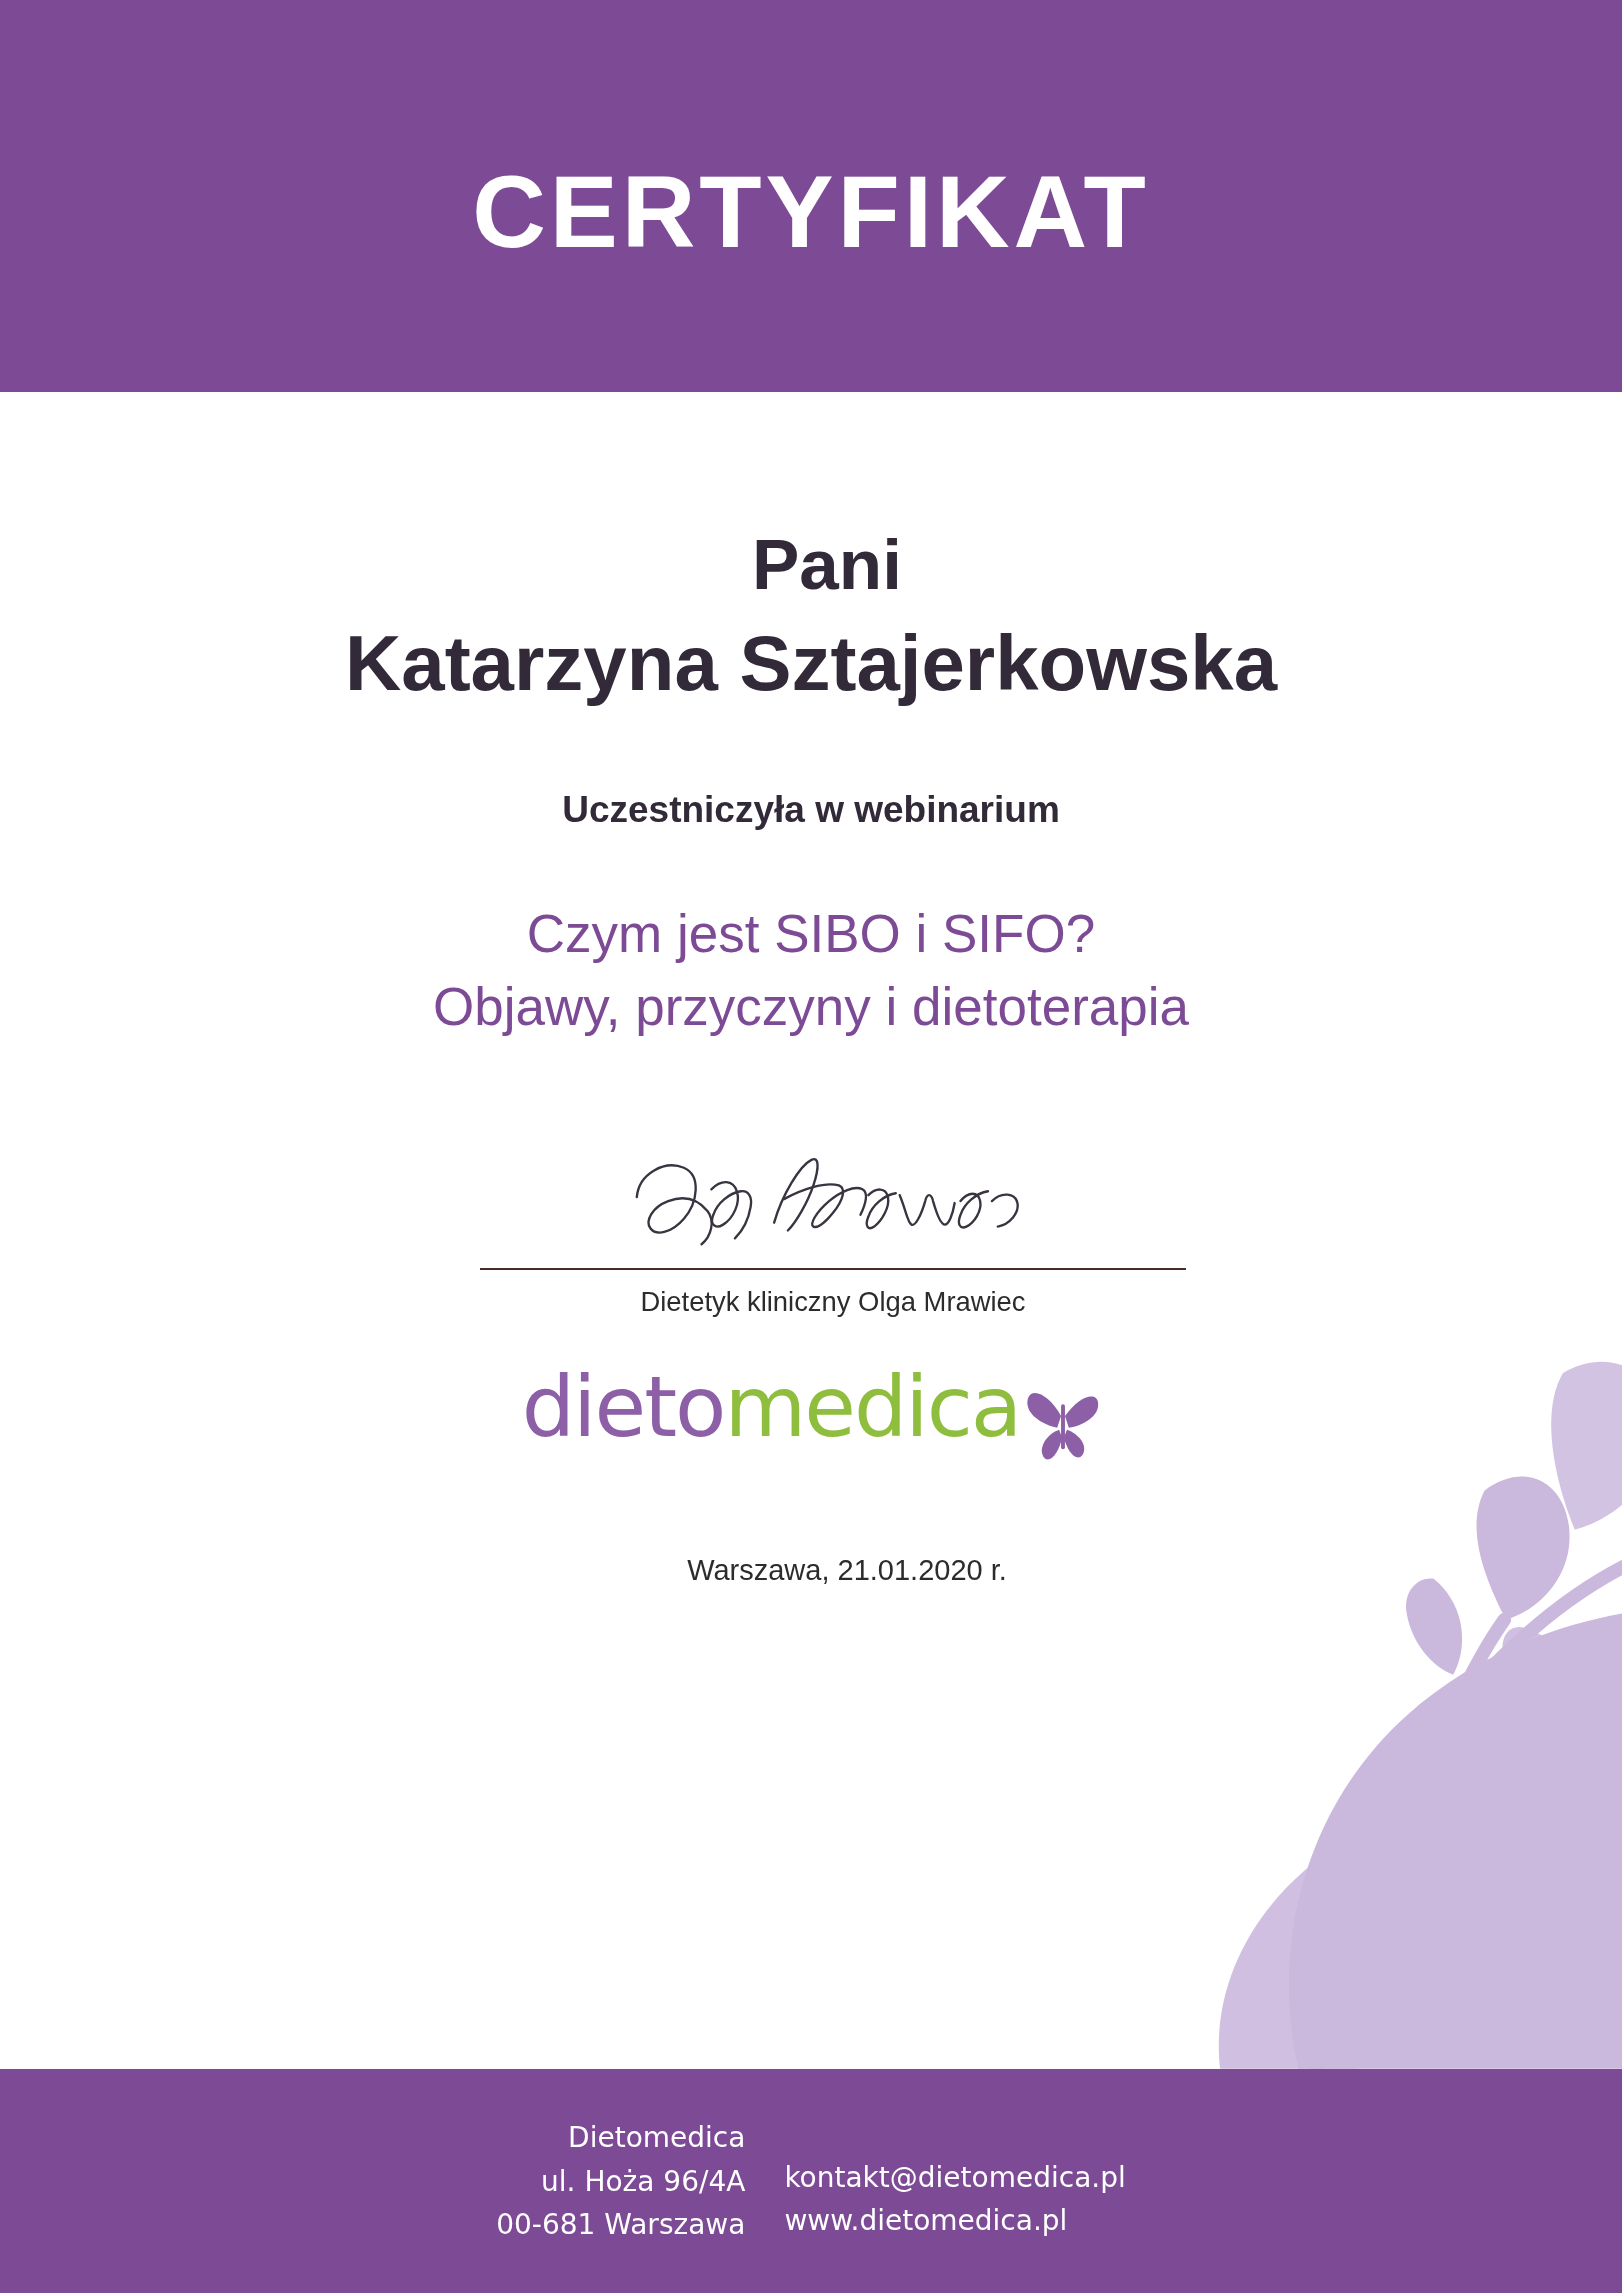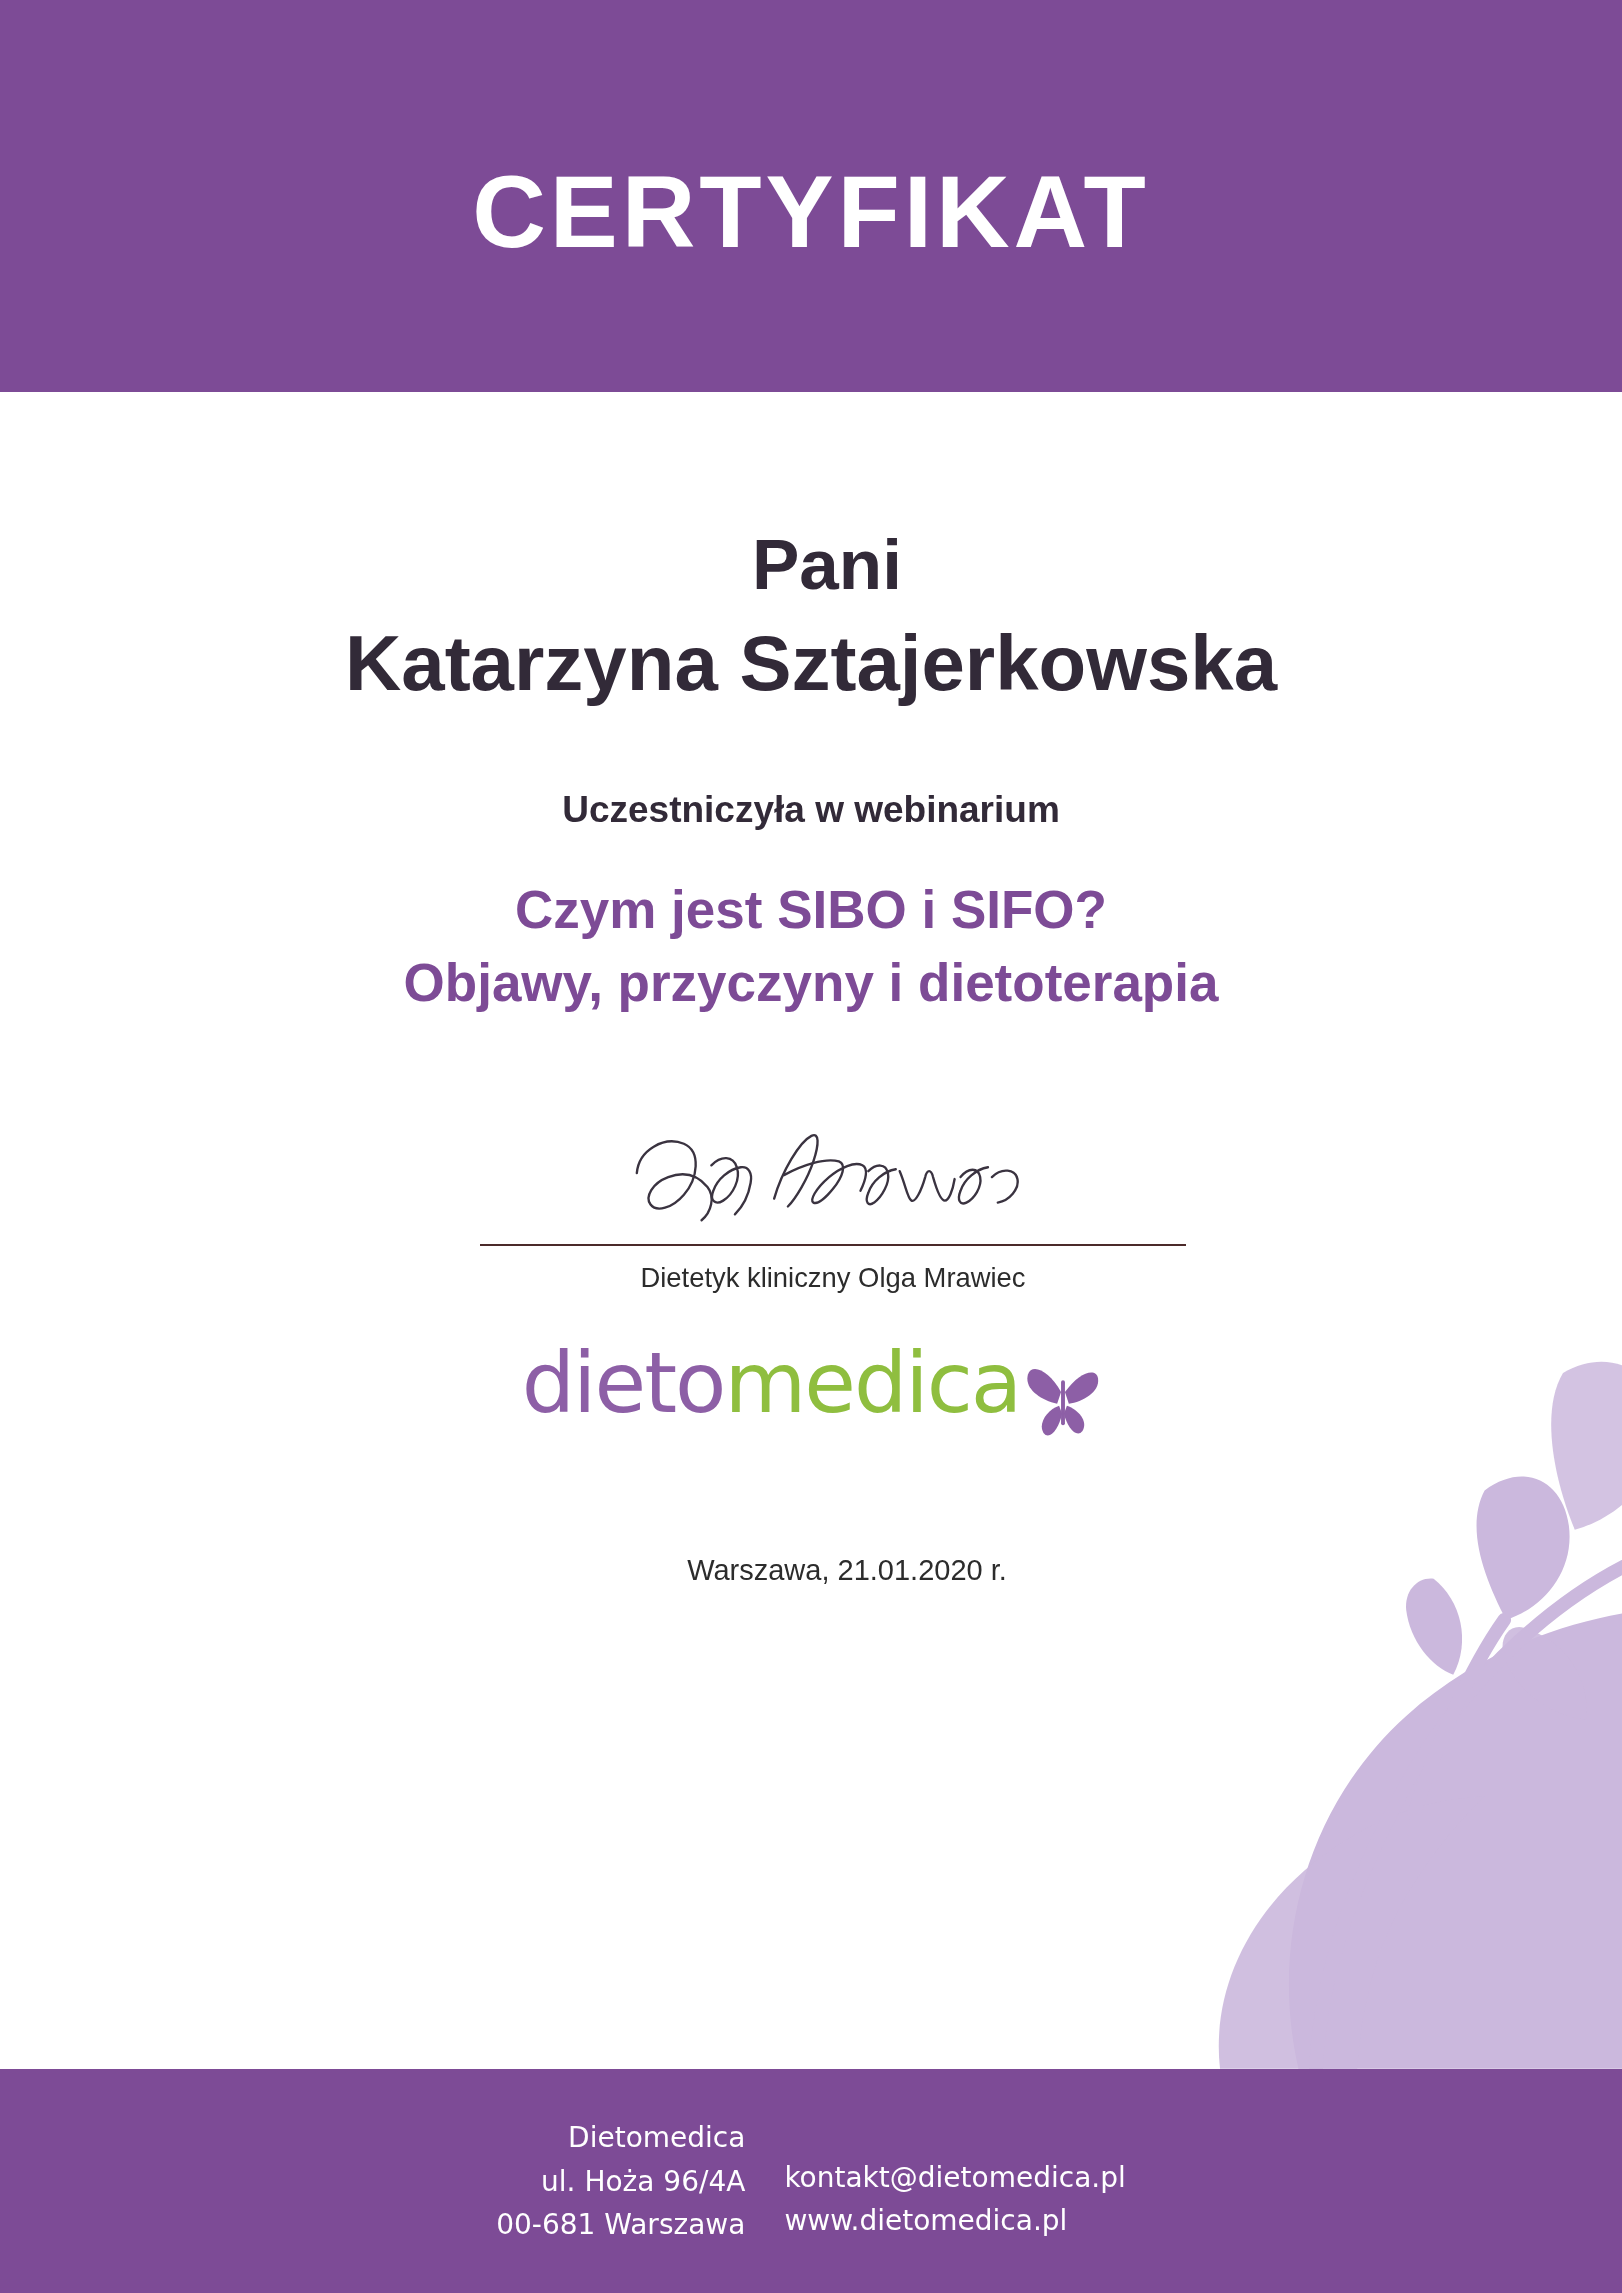--- a/index.html
+++ b/index.html
@@ -76,23 +76,23 @@
     color: #322a38;
     line-height: 1.15;
   }
   .participation-line {
     margin-top: 80px;
     font-size: 37px;
     font-weight: bold;
     color: #322a38;
   }
   .webinar-title {
-    margin-top: 42px;
+    margin-top: 66px;
     font-size: 53px;
-    font-weight: bold;
+    font-weight: normal;
     color: #7d4b96;
     line-height: 1.38;
   }
 
   
   .signature-block {
     margin-top: 103px;
     display: flex;
     flex-direction: column;
     align-items: center;

